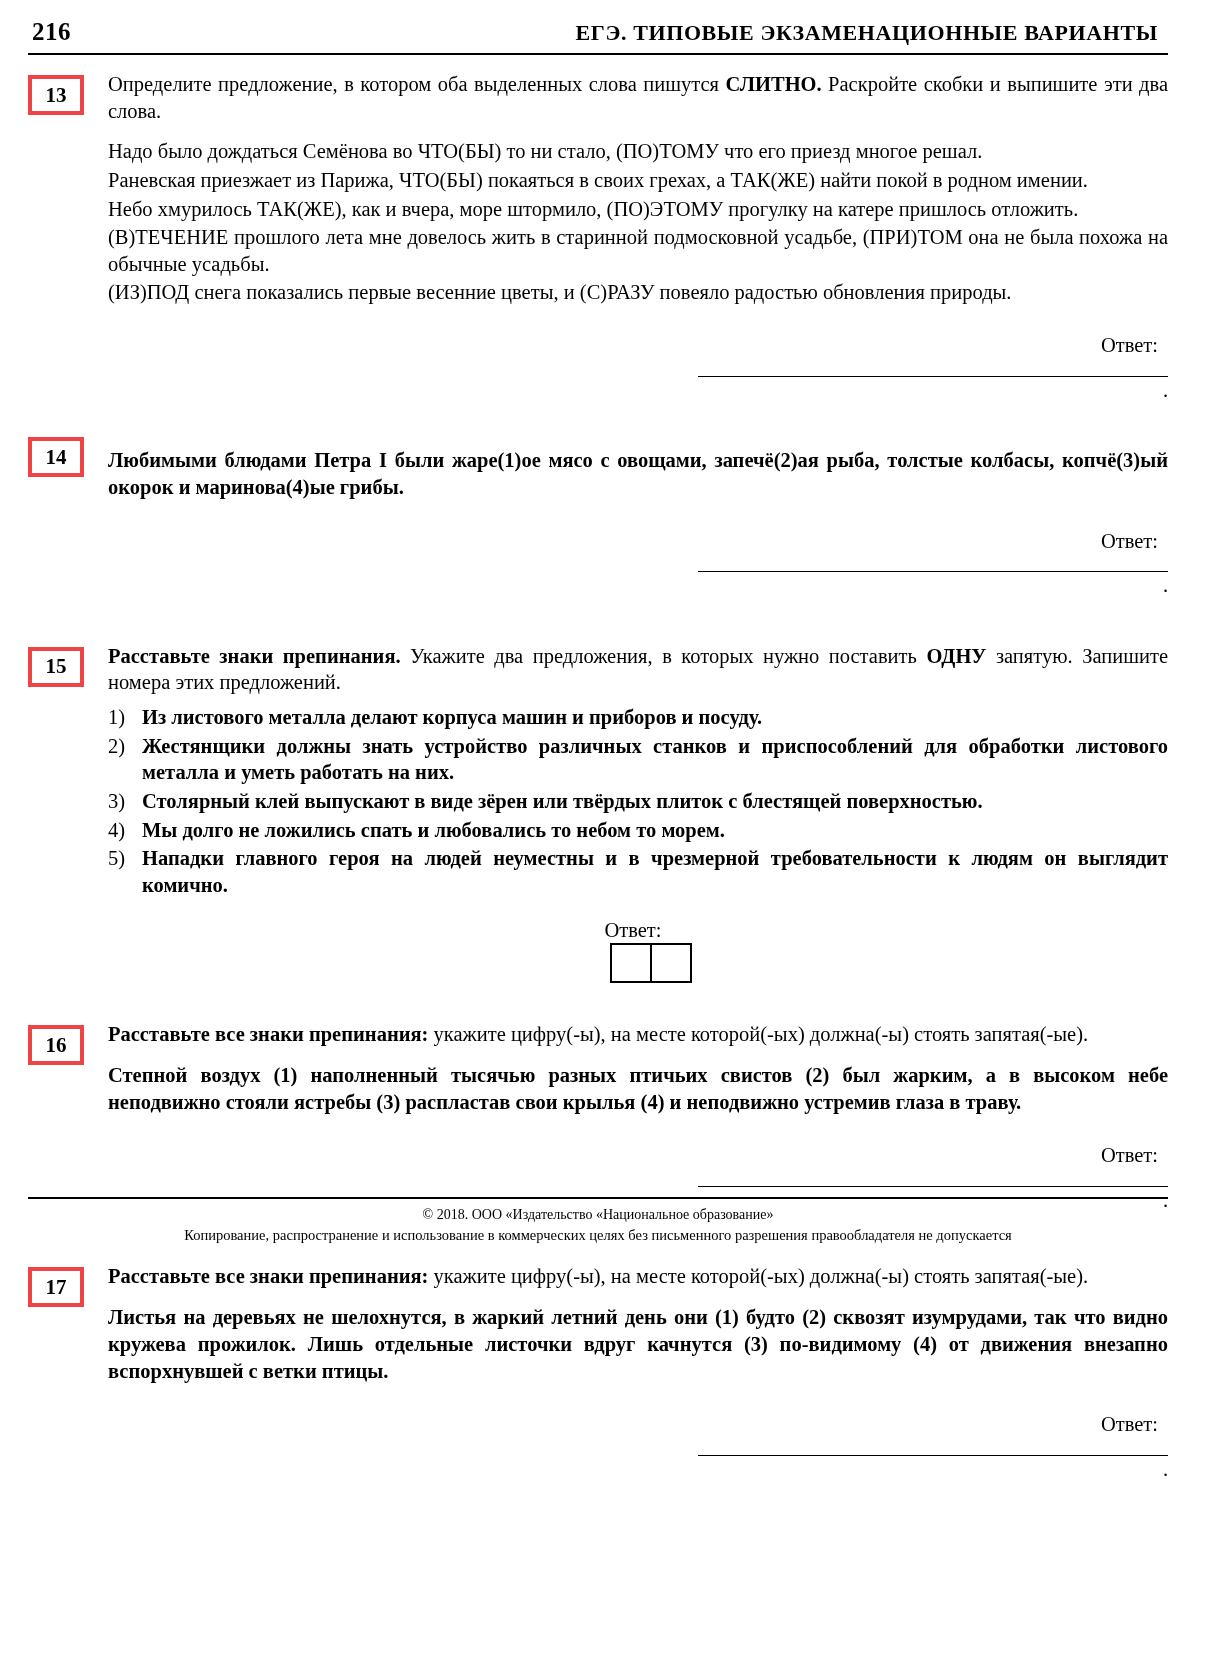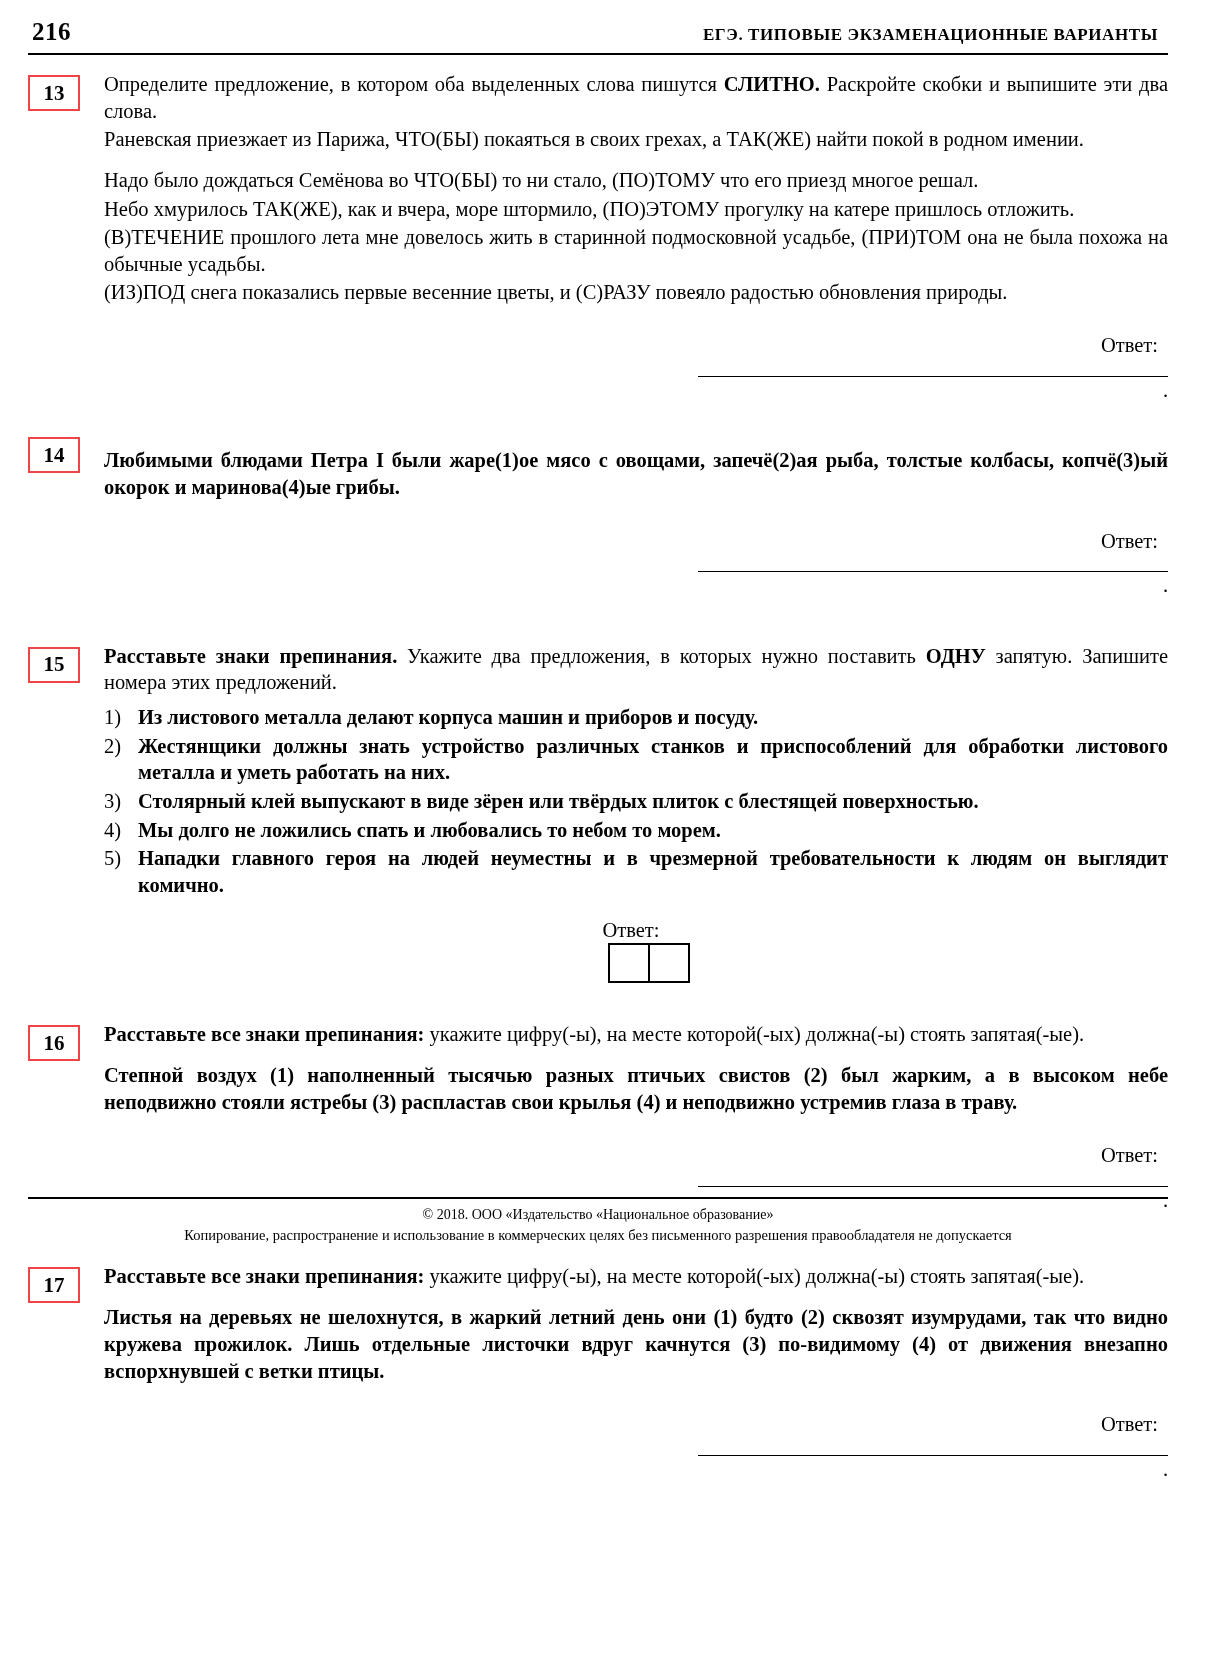--- a/index.html
+++ b/index.html
@@ -27,41 +27,41 @@
     align-items: baseline;
     justify-content: space-between;
     padding: 0 10px 0 4px;
   }
   .page-number {
     font-size: 25px;
     font-weight: bold;
     letter-spacing: 0.5px;
   }
   .header-title {
-    font-size: 17px;
+    font-size: 22px;
     font-weight: bold;
     letter-spacing: 0.6px;
     text-transform: uppercase;
   }
   .header-rule {
     border: none;
     border-top: 2px solid #000;
     margin: 7px 0 16px 0;
   }
   
   .task {
     display: flex;
     align-items: flex-start;
     margin-bottom: 16px;
   }
   .task-num {
     flex: 0 0 auto;
     width: 48px;
     height: 32px;
-    border: 2px solid #ef4444;
+    border: 4px solid #ef4444;
     font-size: 21px;
     font-weight: bold;
     display: flex;
     align-items: center;
     justify-content: center;
     margin-right: 24px;
     margin-top: 4px;
     font-family: "Liberation Serif", serif;
   }
   .task-body {
@@ -173,22 +173,22 @@
   <div class="header">
     <div class="page-number">216</div>
     <div class="header-title">ЕГЭ. ТИПОВЫЕ ЭКЗАМЕНАЦИОННЫЕ ВАРИАНТЫ</div>
   </div>
   <hr class="header-rule">
 
   <div class="task">
     <div class="task-num">13</div>
     <div class="task-body">
       <p class="p just"><span>Определите предложение, в котором оба выделенных слова пишутся </span><span class="bold">СЛИТНО.</span><span> Раскройте скобки и выпишите эти два слова.</span></p>
+      <p class="p just spaced-top">Надо было дождаться Семёнова во ЧТО(БЫ) то ни стало, (ПО)ТОМУ что его приезд многое решал.</p>
       <p class="p just">Раневская приезжает из Парижа, ЧТО(БЫ) покаяться в своих грехах, а ТАК(ЖЕ) найти покой в родном имении.</p>
-      <p class="p just spaced-top">Надо было дождаться Семёнова во ЧТО(БЫ) то ни стало, (ПО)ТОМУ что его приезд многое решал.</p>
       <p class="p just">Небо хмурилось ТАК(ЖЕ), как и вчера, море штормило, (ПО)ЭТОМУ прогулку на катере пришлось отложить.</p>
       <p class="p just">(В)ТЕЧЕНИЕ прошлого лета мне довелось жить в старинной подмосковной усадьбе, (ПРИ)ТОМ она не была похожа на обычные усадьбы.</p>
       <p class="p just">(ИЗ)ПОД снега показались первые весенние цветы, и (С)РАЗУ повеяло радостью обновления природы.</p>
       <div class="answer">
         <span class="answer-label">Ответ:</span>
         <span class="answer-rule"></span>
         <span class="answer-dot">.</span>
       </div>
     </div>
   </div>

